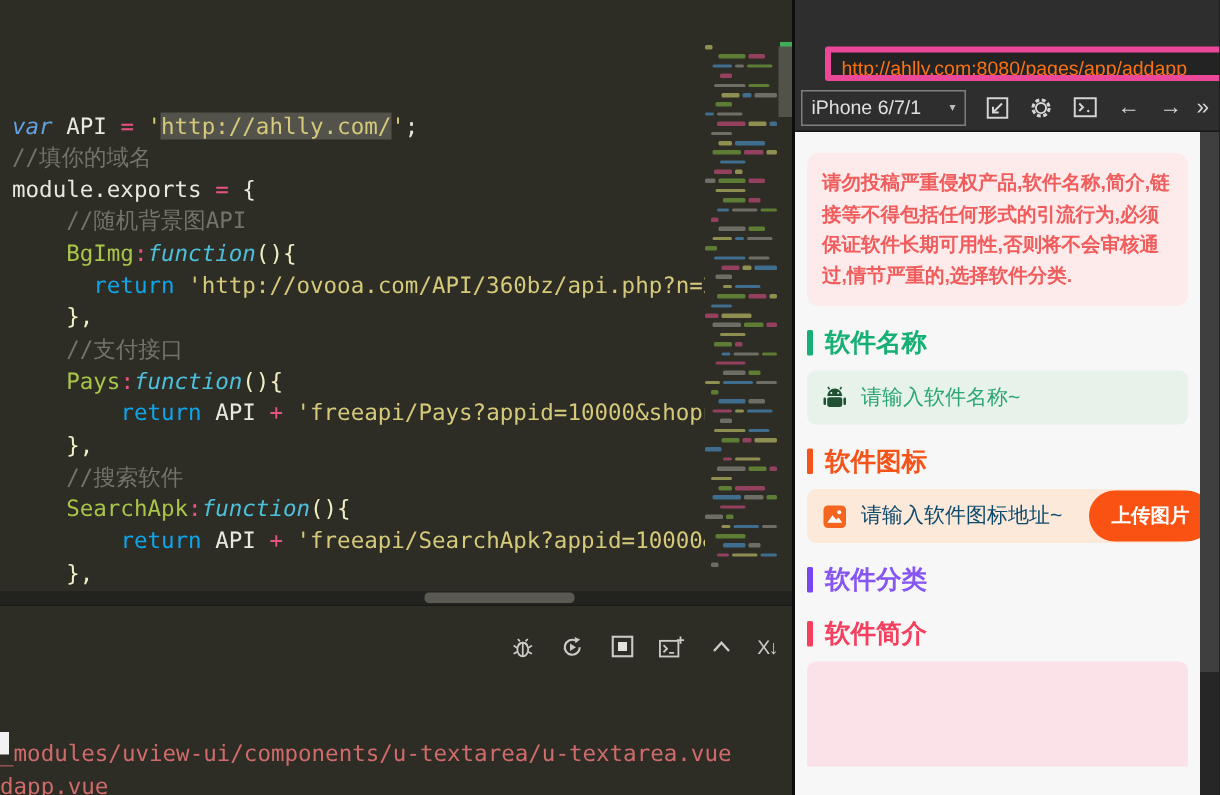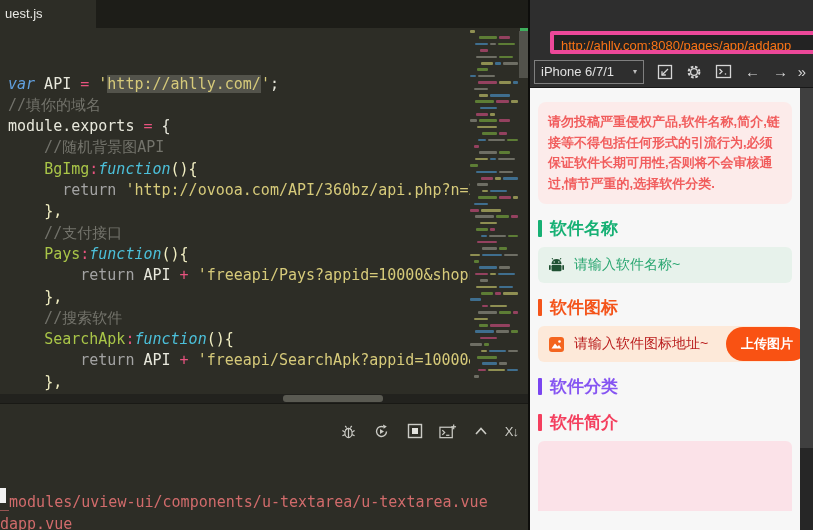--- a/index.html
+++ b/index.html
@@ -10,21 +10,21 @@
   }
   
   .ed-tabbar { position:absolute; left:0; top:0; width:530px; height:28px; background:#1d1d18; }
   .ed-tab { position:absolute; left:0; top:0; width:96px; height:28px; background:#2d2d26;
     color:#e8e8e4; font-size:13px; line-height:28px; padding-left:5px; }
   .code-area { position:absolute; left:0; top:28px; width:470px; height:366px; overflow:hidden;
     font-family:"DejaVu Sans Mono", monospace; font-size:15px; line-height:21.3px;
     white-space:pre; padding:3px 0 0 8px; }
   .tok-kw   { color:#62a1e0; font-style:italic; }
   .tok-op   { color:#e8537f; }
-  .tok-ret  { color:#a3a3a3; }
+  .tok-ret  { color:#0ea5e9; }
   .tok-str  { color:#d6ca7a; }
   .tok-hl   { color:#d6ca7a; background:#53534b; }
   .tok-cmt  { color:#73736b; }
   .tok-prop { color:#a9c548; }
   .tok-fn   { color:#4cc0da; font-style:italic; }
   .tok-plain{ color:#e8e8dc; }
   .tok-punc { color:#f1eec2; }
   
   .minimap { position:absolute; left:470px; top:30px; width:48px; height:362px; overflow:hidden; }
   .mm-row { height:3px; margin-bottom:3.4px; display:flex; gap:2px; }
@@ -69,41 +69,36 @@
     display:flex; align-items:center; justify-content:center; }
   .mtitle { font-size:17px; font-weight:bold; color:#1f1f1f; }
   .back-chevron { position:absolute; left:10px; top:11px; }
   .warn { margin:14px 8px 0 8px; background:#fcebea; border-radius:8px; padding:10px 10px;
     color:#f15d5d; font-size:13px; font-weight:bold; line-height:1.58; }
   .sec-title { margin:13px 8px 7px 8px; display:flex; align-items:center; font-size:17px; font-weight:bold; }
   .sec-bar { width:4px; height:17px; margin-right:8px; border-radius:1px; }
   .frow { position:relative; margin:0 8px; border-radius:6px; padding:9px 10px; display:flex;
     align-items:center; gap:9px; font-size:14px; }
   .t-green  { color:#17b074; } .b-green  { background:#17b074; } .bg-green  { background:#e7f2eb; } .p-green { color:#2aa671; }
-  .t-orange { color:#f4541a; } .b-orange { background:#f4541a; } .bg-orange { background:#fde9d9; } .p-orange { color:#b91c1c; }
+  .t-orange { color:#f4541a; } .b-orange { background:#f4541a; } .bg-orange { background:#fde9d9; } .p-orange { color:#0c4a6e; }
   .t-purple { color:#8655f2; } .b-purple { background:#7a45f0; } .bg-purple { background:#ece7fa; } .p-purple { color:#7a4ff0; }
   .t-red    { color:#f43f5e; } .b-red    { background:#f43f5e; } .bg-pink   { background:#fbe2e8; }
   .upload-btn { position:absolute; right:-16px; top:50%; transform:translateY(-50%);
     background:#f95213; color:#ffffff; font-size:13px; font-weight:bold; border:none;
     border-radius:999px; padding:8px 15px; white-space:nowrap; }
   .brief-area { margin:0 8px; border-radius:6px 6px 0 0; padding:10px; height:70px; font-size:14px; }
   .vscroll-right { position:absolute; left:270px; top:88px; width:13px; height:442px; background:#262626; }
   .vscroll-right .thumb { position:absolute; left:0; top:0; width:13px; height:360px; background:#3f3f3f; }
   .ricon { display:flex; align-items:center; }
 </style>
 </head>
 <body>
 
 <div id="app">
 
-  <div class="ed-tabbar">
-    <div class="ed-tab">
-      <span>uest.js</span>
-    </div>
-  </div>
 
   <div class="code-area">
     <div><div><span class="tok-kw">var</span><span class="tok-plain"> API </span><span class="tok-op">=</span><span class="tok-plain"> </span><span class="tok-str">'</span><span class="tok-hl">http://ahlly.com/</span><span class="tok-str">'</span><span class="tok-plain">;</span></div><div><span class="tok-cmt">//填你的域名</span></div><div><span class="tok-plain">module.exports </span><span class="tok-op">=</span><span class="tok-plain"> {</span></div><div><span class="tok-cmt">    //随机背景图API</span></div><div><span class="tok-plain">    </span><span class="tok-prop">BgImg</span><span class="tok-op">:</span><span class="tok-fn">function</span><span class="tok-punc">(){</span></div><div><span class="tok-plain">      </span><span class="tok-ret">return</span><span class="tok-plain"> </span><span class="tok-str">'http://ovooa.com/API/360bz/api.php?n=2&amp;ty</span></div><div><span class="tok-plain">    </span><span class="tok-punc">},</span></div><div><span class="tok-cmt">    //支付接口</span></div><div><span class="tok-plain">    </span><span class="tok-prop">Pays</span><span class="tok-op">:</span><span class="tok-fn">function</span><span class="tok-punc">(){</span></div><div><span class="tok-plain">        </span><span class="tok-ret">return</span><span class="tok-plain"> API </span><span class="tok-op">+</span><span class="tok-plain"> </span><span class="tok-str">'freeapi/Pays?appid=10000&amp;shopname</span></div><div><span class="tok-plain">    </span><span class="tok-punc">},</span></div><div><span class="tok-cmt">    //搜索软件</span></div><div><span class="tok-plain">    </span><span class="tok-prop">SearchApk</span><span class="tok-op">:</span><span class="tok-fn">function</span><span class="tok-punc">(){</span></div><div><span class="tok-plain">        </span><span class="tok-ret">return</span><span class="tok-plain"> API </span><span class="tok-op">+</span><span class="tok-plain"> </span><span class="tok-str">'freeapi/SearchApk?appid=10000&amp;ap</span></div><div><span class="tok-plain">    </span><span class="tok-punc">},</span></div><div></div></div>
   </div>
 
   <div class="minimap">
       <div class="mm-row" style="padding-left: 0px;">
         <span style="width: 5px; background: rgb(143, 143, 82);"></span>
       </div>
       <div class="mm-row" style="padding-left: 9px;">

